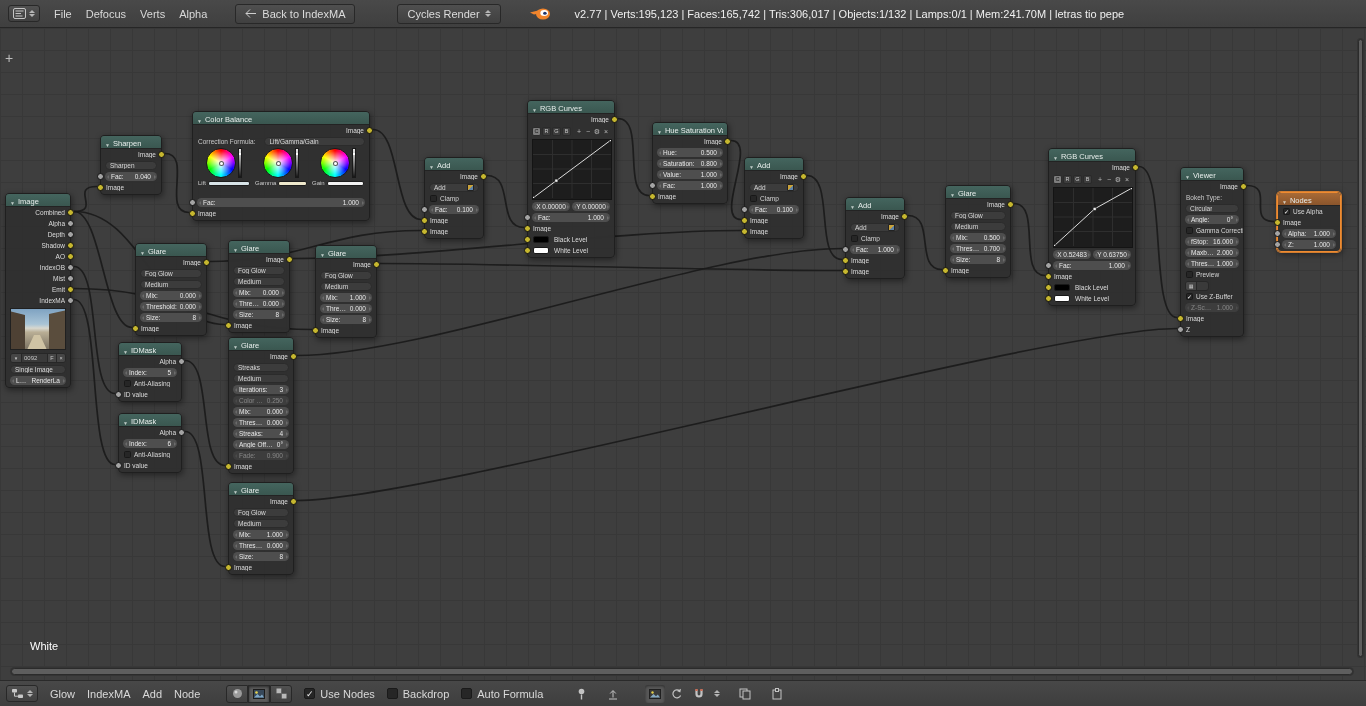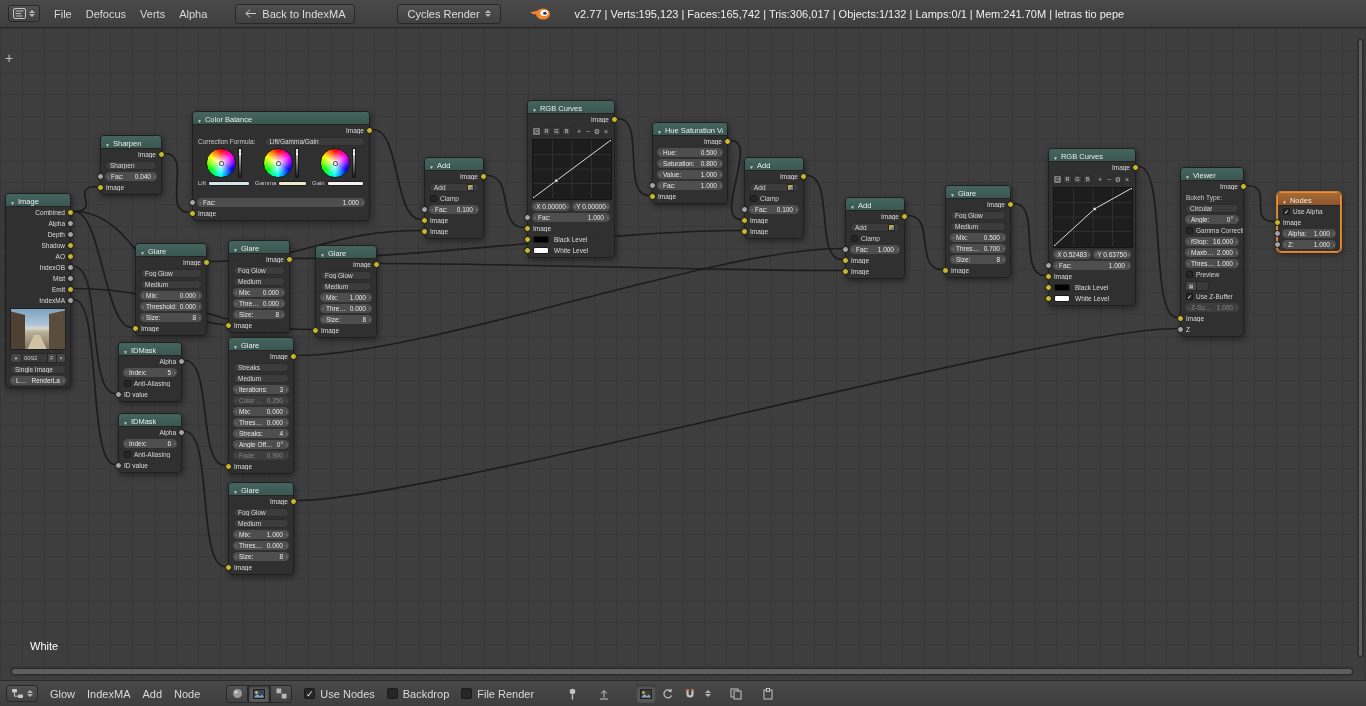--- a/index.html
+++ b/index.html
@@ -1122,21 +1122,21 @@
   <label class="toggle">
     <span class="cbox">✓</span>
     <span>Use Nodes</span>
   </label>
   <label class="toggle">
     <span class="cbox"></span>
     <span>Backdrop</span>
   </label>
   <label class="toggle">
     <span class="cbox"></span>
-    <span>File Render</span>
+    <span>Auto Formula</span>
   </label>
   <div class="ibtn first">
     <svg width="11" height="12">
         <circle cx="5.5" cy="3.5" r="2.8" fill="#c3c3c3"></circle>
         <line x1="5.5" y1="6.5" x2="5.5" y2="11.5" stroke="#c3c3c3" stroke-width="1.4"></line>
       </svg>
   </div>
   <div class="ibtn">
     <svg width="12" height="12">
         <path d="M2 11 H10" stroke="#c3c3c3"></path>

